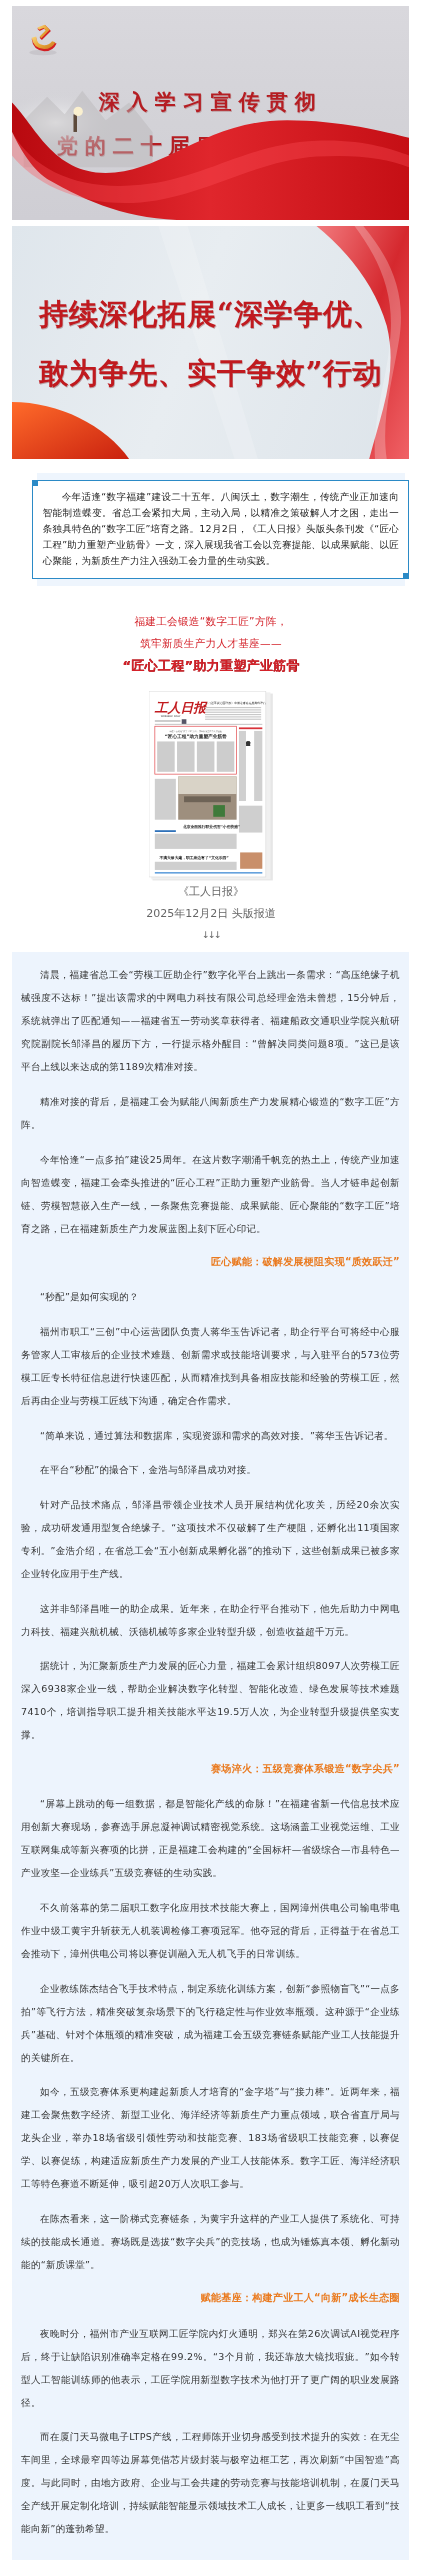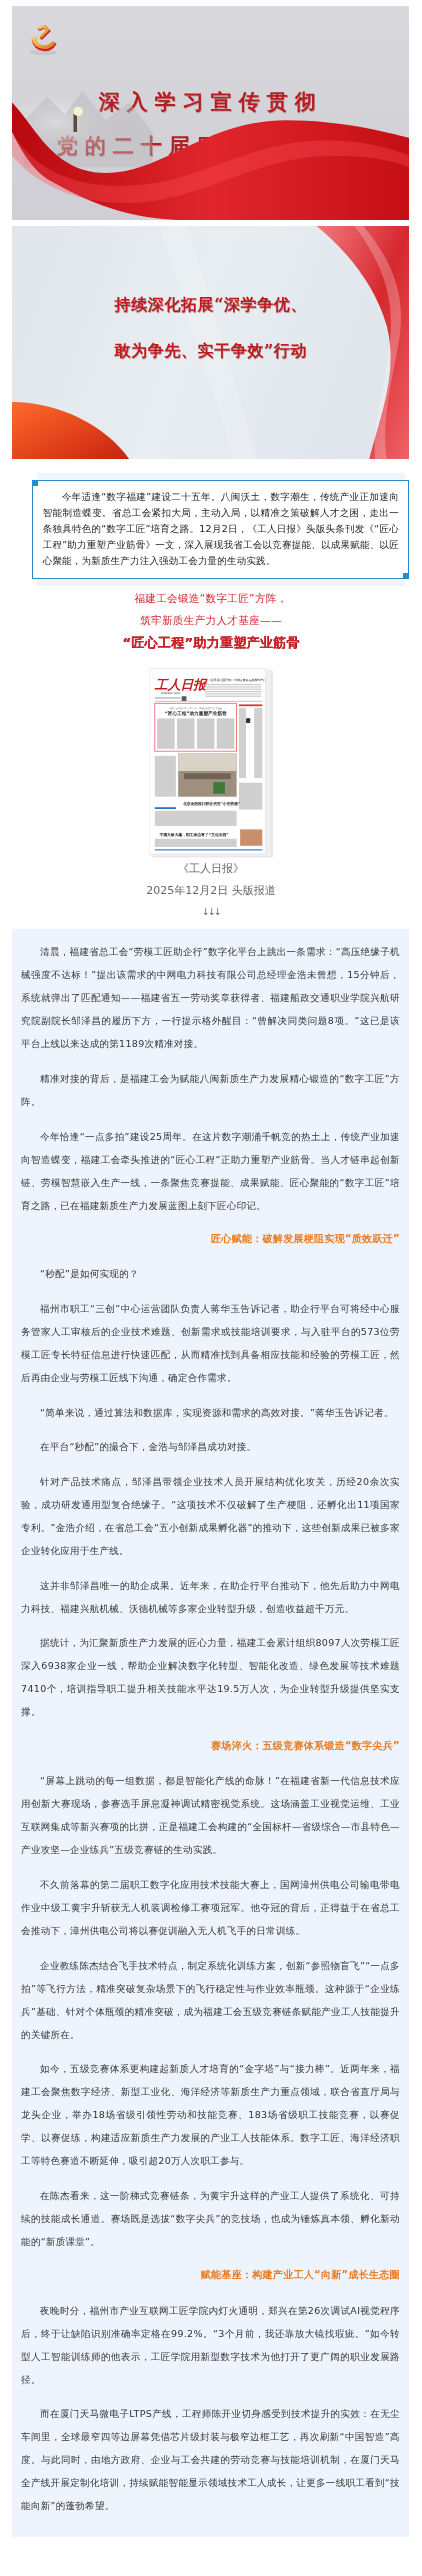--- a/index.html
+++ b/index.html
@@ -36,25 +36,25 @@
   .banner2 {
     margin-top: 5.9px;
     width: 397px; height: 233px;
     position: relative; overflow: hidden;
     background: linear-gradient(110deg, #dfe6ec 0%, #e8edf1 45%, #dde4ea 100%);
   }
   .banner2 .silk { position: absolute; inset: 0; width: 397px; height: 100%; }
   .banner2 .title {
     position: absolute; left: 0; right: 0; text-align: center;
     font-family: "DejaVu Serif", "Liberation Serif", serif;
-    color: #c01a1f; font-weight: bold; font-size: 16px; letter-spacing: 0.6px;
+    color: #c01a1f; font-weight: bold; font-size: 29px; letter-spacing: 0.6px;
     text-shadow: 0.6px 0.6px 0 rgba(90,0,0,0.3);
   }
   .banner2 .l1 { top: 69px; }
-  .banner2 .l2 { top: 115px; }
+  .banner2 .l2 { top: 128px; }
 
   
   .intro-outer {
     margin-top: 13.5px; position: relative; width: 397px; padding-left: 20px;
   }
   .intro-bg-top { margin: 0 4.7px; height: 7px; background: #eef5fd; }
   .intro-box {
     position: relative; border: 0.9px solid #2b8ac6; background: #ffffff;
     padding: 8.2px 9.4px 9.4px 9.4px;
   }
@@ -63,21 +63,21 @@
   }
   .intro-box .c-tl { left: -0.9px; top: -0.9px; }
   .intro-box .c-br { right: -0.9px; bottom: -0.9px; }
   .intro-bg-bottom { margin: 0 4.7px; height: 7px; background: #eef5fd; }
   .intro-box p {
     font-size: 9.5px; line-height: 16px; color: #222222; text-indent: 2em;
     text-align: justify; letter-spacing: 0.2px;
   }
 
   
-  .headline { margin-top: 1px; text-align: center; }
+  .headline { margin-top: 24px; text-align: center; }
   .headline .kicker {
     color: #d4222a; font-size: 10.6px; line-height: 22px; letter-spacing: 0.3px;
   }
   .headline .main {
     color: #d4222a; font-size: 13px; line-height: 23.5px; font-weight: bold;
     letter-spacing: 0.3px; margin-top: 0px;
     text-shadow: 0.3px 0.3px 0 #8a0c10;
   }
 
   

